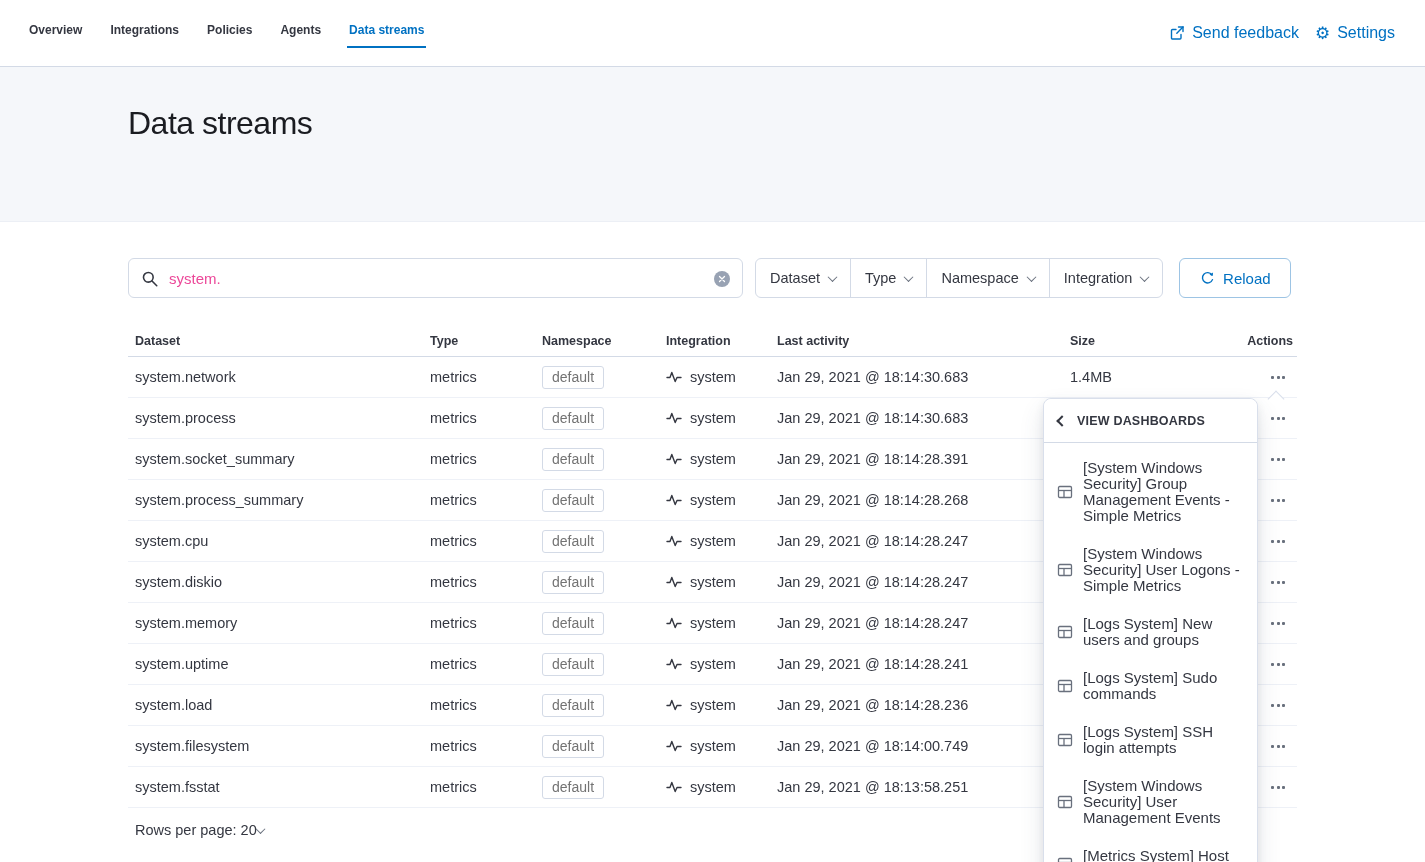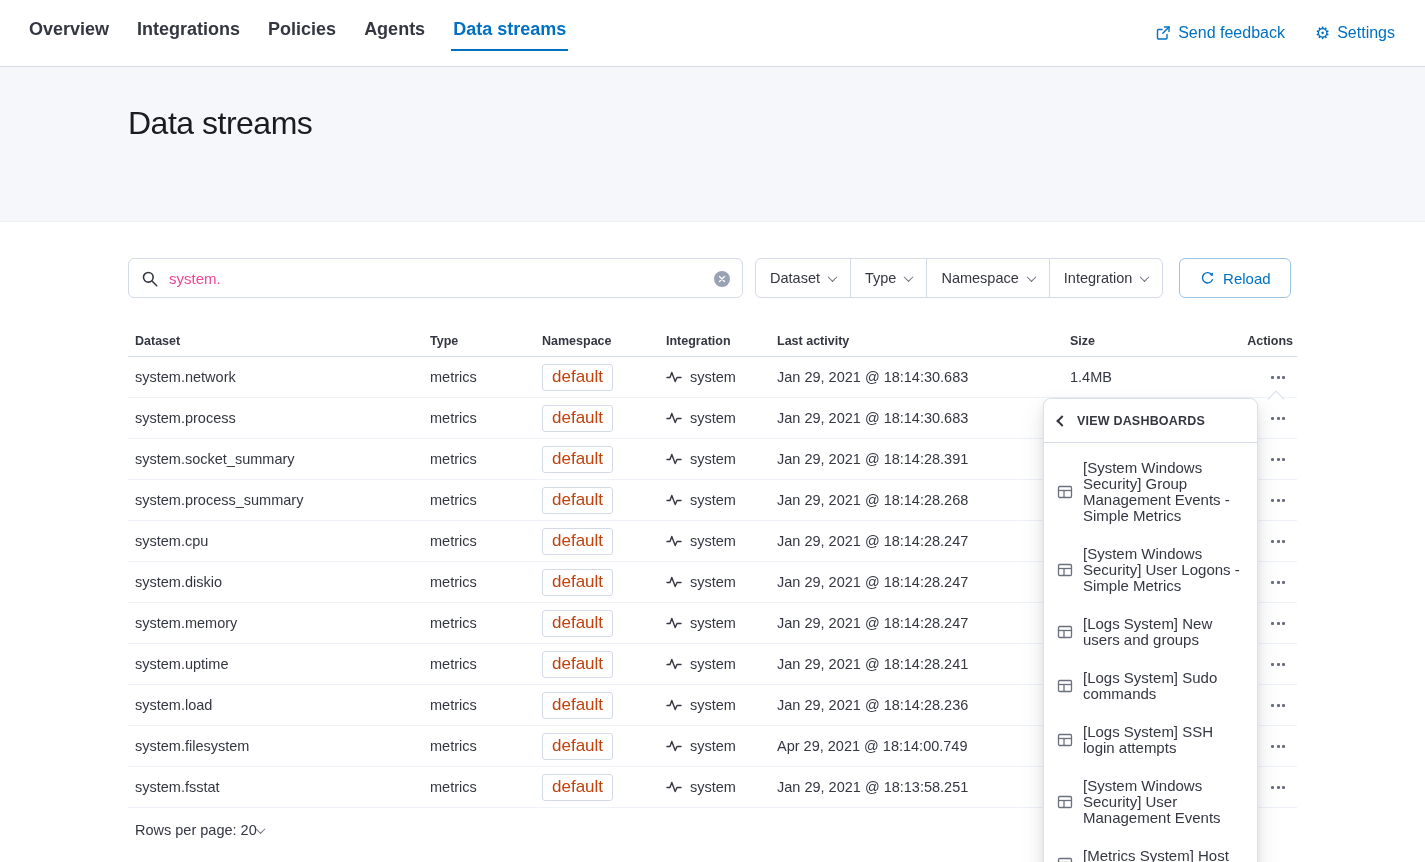--- a/index.html
+++ b/index.html
@@ -15,25 +15,25 @@
     height: 67px;
     border-bottom: 1px solid #d3dae6;
     display: flex;
     justify-content: space-between;
     align-items: center;
     padding: 0 30px 0 27px;
     background: #fff;
   }
   .tabs { display: flex; gap: 24px; align-items: flex-start; }
   .tab {
-    font-size: 18px; font-weight: 700; color: #343741;
+    font-size: 12px; font-weight: 700; color: #343741;
     padding: 4px 2px 9px; cursor: pointer; border-bottom: 2px solid transparent;
   }
   .tab.active { color: #0071c2; border-bottom-color: #0071c2; }
-  .nav-actions { display: flex; gap: 30px; align-items: center; }
+  .nav-actions { display: flex; gap: 16px; align-items: center; }
   .nav-link { display: flex; align-items: center; gap: 7px; color: #0071c2; font-size: 16px; cursor: pointer; }
   .gear-glyph { font-family: "DejaVu Sans", sans-serif; font-size: 17px; line-height: 1; }
   
   .page-header {
     background: #f5f7fa;
     border-bottom: 1px solid #eceff5;
     padding: 38px 128px 44px 128px;
     height: 155px;
   }
   .page-title { font-size: 32px; font-weight: 500; color: #1a1c21; letter-spacing: -0.5px; }
@@ -82,21 +82,21 @@
     display: grid;
     grid-template-columns: 295px 112px 124px 111px 293px 173px 59px;
     align-items: center;
   }
   .thead { height: 31px; border-bottom: 1px solid #d3dae6; }
   .th { font-size: 12.5px; font-weight: 700; color: #343741; padding-left: 7px; }
   .th.right { text-align: right; padding-right: 2px; }
   .trow { height: 41px; border-bottom: 1px solid #eef1f7; }
   .td { font-size: 14.5px; color: #343741; padding-left: 7px; white-space: nowrap; overflow: hidden; }
   .badge {
-    display: inline-block; font-size: 17px; color: #c2410c;
+    display: inline-block; font-size: 14px; color: #737373;
     border: 1px solid #d3dae6; border-radius: 3px; background: #fff; padding: 2px 9px 3px;
   }
   .integ { display: flex; align-items: center; gap: 8px; }
   .actions-cell { display: flex; justify-content: flex-end; padding-right: 6px; }
   .dots {
     display: flex; gap: 2.5px; align-items: center; background: none; border: none;
     cursor: pointer; padding: 6px 4px;
   }
   .dots span { width: 3px; height: 3px; background: #69707d; border-radius: 1px; display: block; }
   
@@ -430,21 +430,21 @@
           <div class="td">metrics</div>
           <div class="td"><span class="badge">default</span></div>
           <div class="td integ">
             <span style="display:flex;">
               <svg width="16" height="16" viewBox="0 0 16 16">
                 <path d="M1 8.5h3L5.8 3.5 9.2 12.5 11 8.5h4" fill="none" stroke="#343741" stroke-width="1.4" stroke-linejoin="round" stroke-linecap="round"></path>
               </svg>
             </span>
             <span>system</span>
           </div>
-          <div class="td">Apr 29, 2021 @ 18:14:00.749</div>
+          <div class="td">Jan 29, 2021 @ 18:14:00.749</div>
           <div class="td"></div>
           <div class="td actions-cell">
             <button class="dots">
               <span></span>
               <span></span>
               <span></span>
             </button>
           </div>
         </div>
         <div class="tgrid trow">

